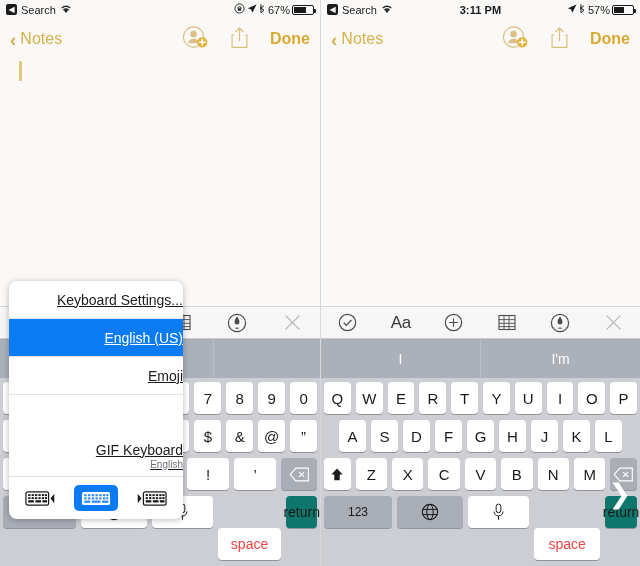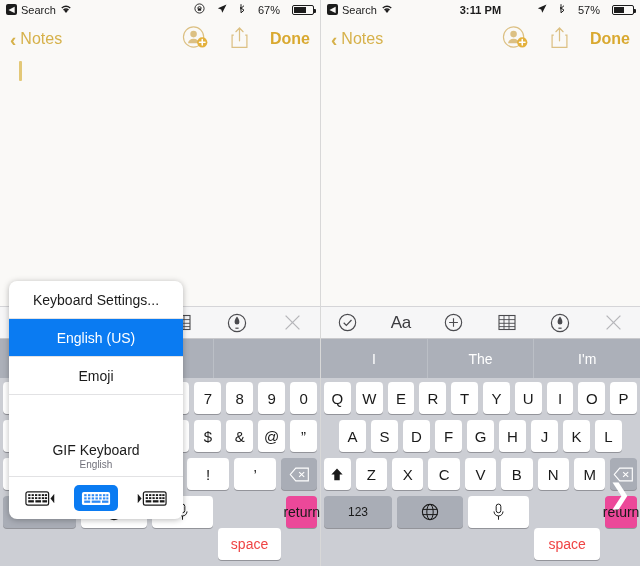--- a/index.html
+++ b/index.html
@@ -24,21 +24,21 @@
   .sb-backbox {
     width: 11px; height: 11px; background: #1c1c1c; border-radius: 2px;
     display: inline-flex; align-items: center; justify-content: center;
     color: #faf9f7; font-size: 8px; line-height: 1;
   }
   .sb-center {
     position: absolute; left: 0; right: 0; text-align: center;
     font-size: 11px; font-weight: bold; letter-spacing: .1px;
     pointer-events: none;
   }
-  .sb-right { margin-left: auto; display: flex; align-items: center; gap: 12px;
+  .sb-right { margin-left: auto; display: flex; align-items: center; gap: 2px;
               font-size: 11px; z-index: 2; }
   .icn { display: inline-block; }
   .battery {
     width: 22px; height: 10px; border: 1px solid #1c1c1c; border-radius: 2px;
     position: relative; padding: 1px;
   }
   .battery::after {
     content: ""; position: absolute; right: -3px; top: 3px;
     width: 2px; height: 4px; background: #1c1c1c; border-radius: 0 1px 1px 0;
   }
@@ -87,43 +87,44 @@
   .key {
     background: #ffffff; border-radius: 4px; height: 32px; min-width: 24px;
     display: flex; align-items: center; justify-content: center;
     font-size: 15px; color: #1a1a1a;
     box-shadow: 0 1px 0 rgba(100,100,105,.55);
     flex: 1;
   }
   .key.dark { background: #a9adb6; }
   .key.fixed { flex: 0 0 auto; padding: 0 24px; }
   .key.space { flex: 2.6; font-size: 14px; color: #ef4444; margin-top: 32px; }
-  .key.ret   { flex: 1.25; font-size: 14px; background: #ec4899; }
+  .key.ret   { flex: 1.25; font-size: 14px; background: #0f766e; }
   .key.wide  { flex: .9; }
   .key.small { font-size: 12px; }
   .key.bsp   { flex: .85; background: #a9adb6; }
   .key.shift { flex: .85; }
 
   .chevhandle {
     position: absolute; right: 9px; bottom: 58px; color: #ffffff;
     font-size: 27px; font-weight: 300; line-height: 1;
   }
 
   
   .kbpopup {
     position: absolute; left: 9px; bottom: 47px; width: 174px;
     background: #ffffff; border-radius: 8px;
     box-shadow: 0 1px 6px rgba(0,0,0,.28);
     overflow: hidden; z-index: 30;
   }
   .pop-item {
     height: 38px; display: flex; flex-direction: column;
-    align-items: center; justify-content: center;
+    align-items: flex-end; justify-content: center;
     font-size: 14px; color: #1b1b1b;
     border-bottom: 1px solid #e2e2e4;
+    text-decoration: underline;
   }
   .pop-item.sel { background: #0a7bf2; color: #ffffff; }
   .pop-item.tall { height: 42px; margin-top: 40px; }
   .pop-sub { font-size: 10px; color: #70707a; margin-top: 1px; }
   .pop-modes { height: 42px; display: flex; align-items: center;
                justify-content: space-around; padding: 0 6px; }
   .modebtn {
     width: 44px; height: 26px; border-radius: 5px;
     display: flex; align-items: center; justify-content: center;
     background: transparent;
@@ -475,21 +476,20 @@
         </div>
         <div class="slot dim">
           <svg width="17" height="17" viewBox="0 0 17 17">
               <path d="M1.6 1.6 15.4 15.4M15.4 1.6 1.6 15.4" stroke="#b6b6ba" stroke-width="1.3"></path>
             </svg>
         </div>
       </div>
 
       <div class="suggestbar">
         <div class="sug">I</div>
-        <div class="sug">The</div>
         <div class="sug">I'm</div>
       </div>
 
       <div class="keys">
         <div class="krow">
           <div class="key">Q</div>
           <div class="key">W</div>
           <div class="key">E</div>
           <div class="key">R</div>
           <div class="key">T</div>

